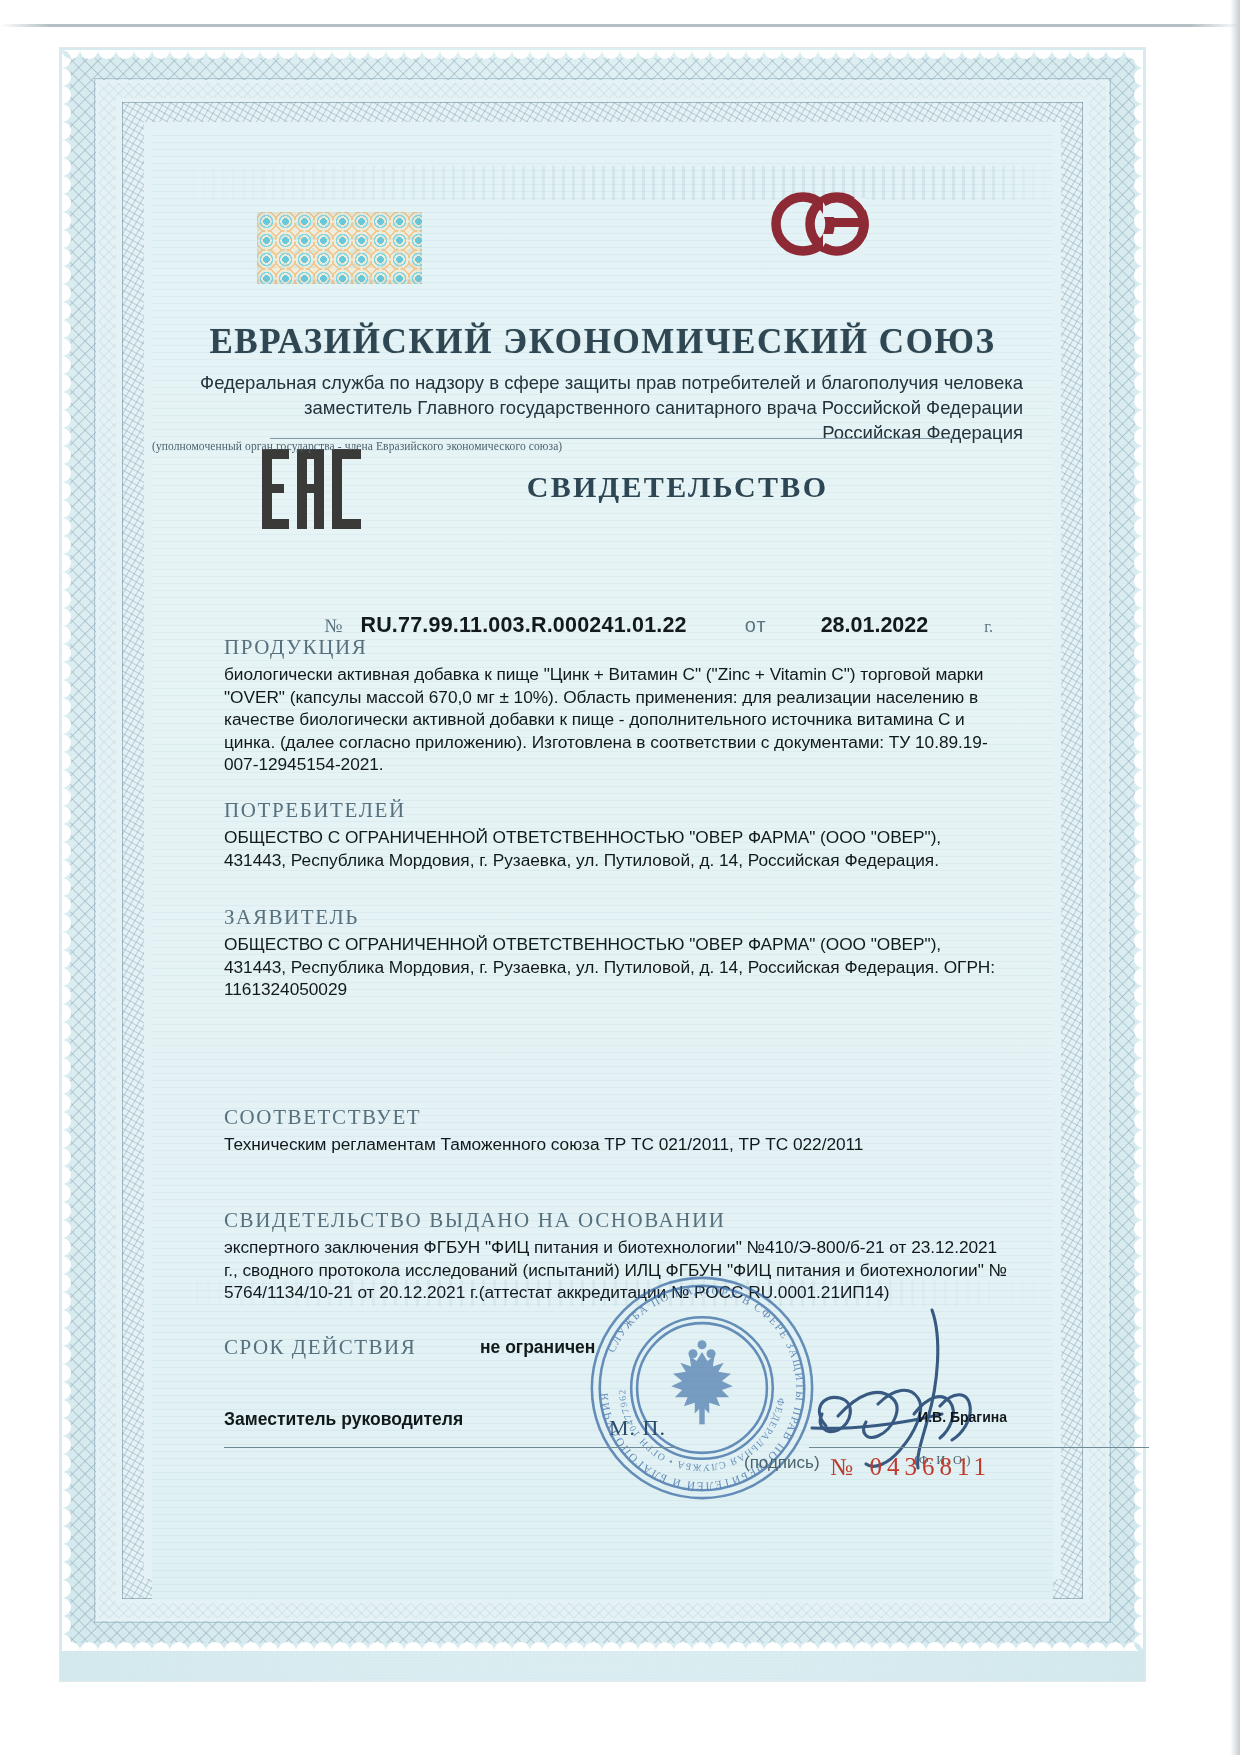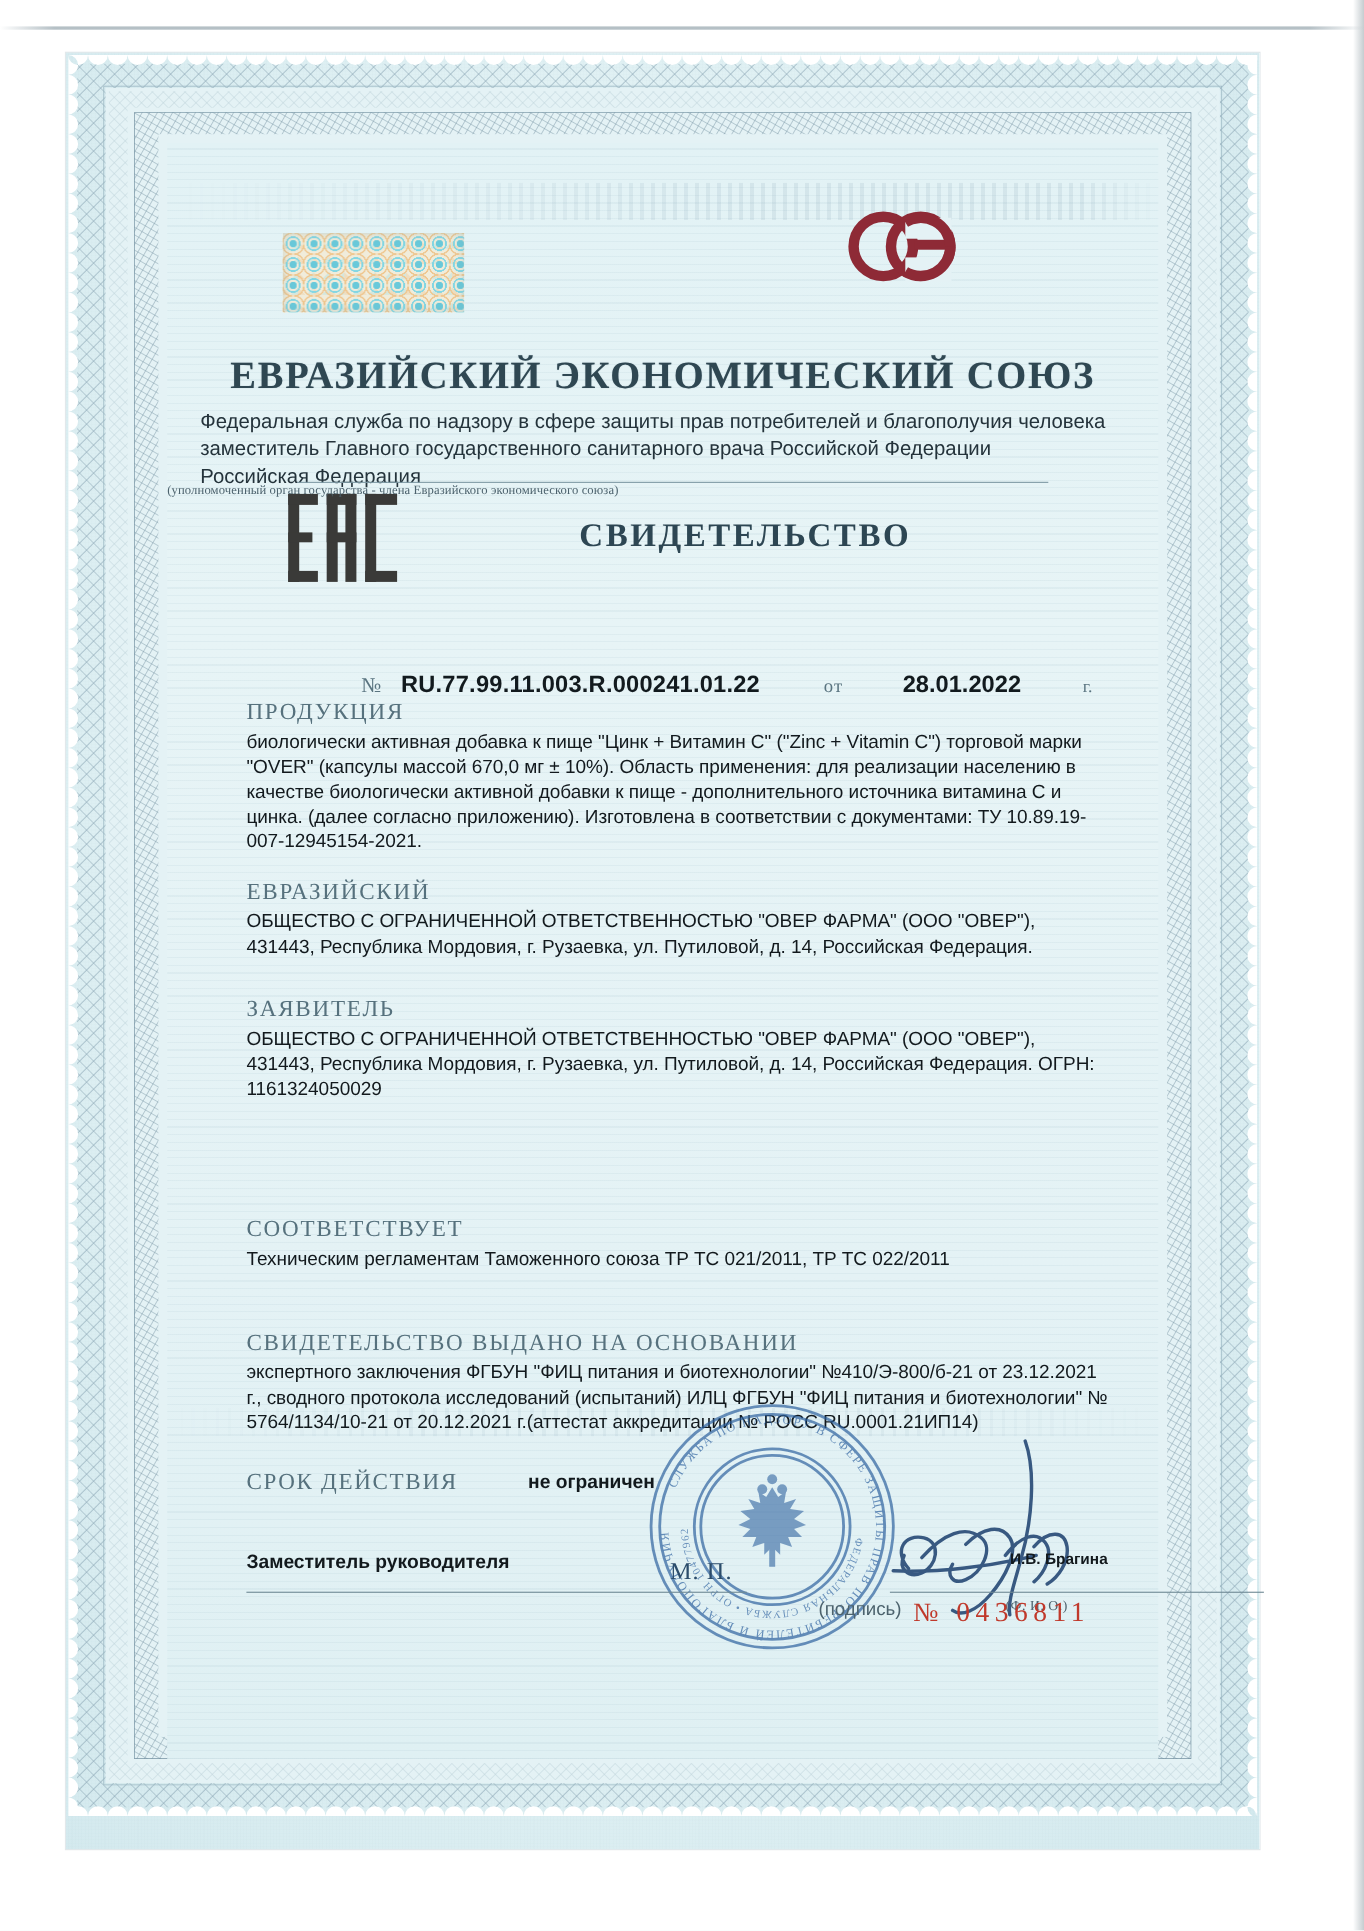--- a/index.html
+++ b/index.html
@@ -158,21 +158,21 @@
     font-family: "Liberation Serif", serif;
     font-weight: bold;
     font-size: 35px;
     letter-spacing: 1.6px;
     color: #2f4752;
     text-shadow: 0 0 1px rgba(60,90,105,.35);
   }
   .subtitle-block {
     position: absolute;
     left: 30px; right: 30px; top: 240px;
-    text-align: left;
+    text-align: right;
     font-size: 18.5px;
     line-height: 25px;
     color: #24333b;
   }
   .org-rule {
     position: absolute;
     left: 118px; right: 100px; top: 308px;
     height: 1px;
     background: #7e99a5;
   }
@@ -223,22 +223,22 @@
     text-align: right;
     padding-right: 18px;
   }
   .nl-regno {
     font-size: 21.5px;
     font-weight: bold;
     color: #121a1e;
     letter-spacing: .2px;
   }
   .nl-ot {
-    font-family: Liberation Serif, serif;
-    font-size: 17px;
+    font-family: Liberation Sans, sans-serif;
+    font-size: 20px;
     color: #5a7480;
     margin-left: 58px;
     letter-spacing: 1px;
     margin-top: 44px;
   }
   .nl-date {
     font-size: 21.5px;
     font-weight: bold;
     color: #121a1e;
     margin-left: 54px;
@@ -470,21 +470,21 @@
           <span class="nl-date">28.01.2022</span>
           <span class="nl-g">г.</span>
         </div>
 
         <div class="section" style="top:505px;">
           <div class="sec-label">ПРОДУКЦИЯ</div>
           <div class="sec-body">биологически активная добавка к пище "Цинк + Витамин C" ("Zinc + Vitamin C") торговой марки "OVER" (капсулы массой 670,0 мг ± 10%). Область применения: для реализации населению в качестве биологически активной добавки к пище - дополнительного источника витамина С и цинка. (далее согласно приложению). Изготовлена в соответствии с документами: ТУ 10.89.19-007-12945154-2021.</div>
         </div>
 
         <div class="section" style="top:668px;">
-          <div class="sec-label">ЕВРАЗИЙСКИЙ</div>
+          <div class="sec-label">ПОТРЕБИТЕЛЕЙ</div>
           <div class="sec-body">ОБЩЕСТВО С ОГРАНИЧЕННОЙ ОТВЕТСТВЕННОСТЬЮ "ОВЕР ФАРМА" (ООО "ОВЕР"), 431443, Республика Мордовия, г. Рузаевка, ул. Путиловой, д. 14, Российская Федерация.</div>
         </div>
 
         <div class="section" style="top:775px;">
           <div class="sec-label">ЗАЯВИТЕЛЬ</div>
           <div class="sec-body">ОБЩЕСТВО С ОГРАНИЧЕННОЙ ОТВЕТСТВЕННОСТЬЮ "ОВЕР ФАРМА" (ООО "ОВЕР"), 431443, Республика Мордовия, г. Рузаевка, ул. Путиловой, д. 14, Российская Федерация. ОГРН: 1161324050029</div>
         </div>
 
         <div class="section" style="top:975px;">
           <div class="sec-label">СООТВЕТСТВУЕТ</div>

